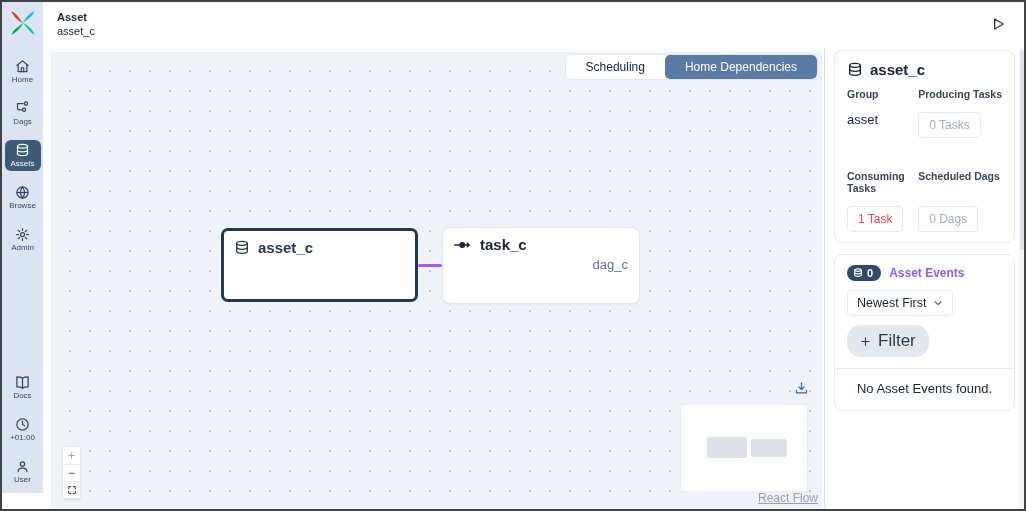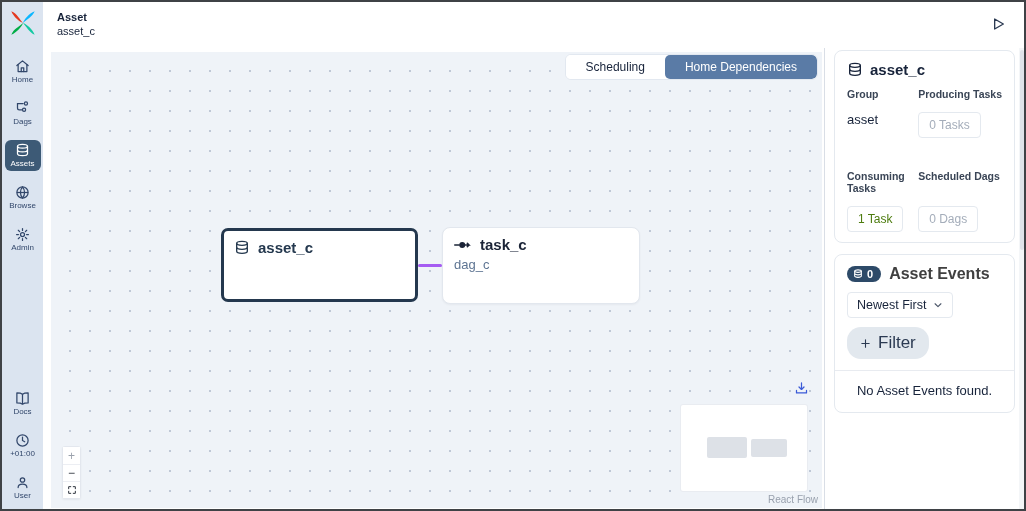--- a/index.html
+++ b/index.html
@@ -1,20 +1,20 @@
 <!DOCTYPE html>
 <html><head>
 <meta charset="utf-8">
 <style>
   * { margin:0; padding:0; box-sizing:border-box; }
   body { font-family:"Liberation Sans", sans-serif; background:#fff; }
   .frame { position:relative; width:1026px; height:511px; border:2px solid #3f4246; background:#fff; overflow:hidden; }
 
   
-  .sidebar { position:absolute; left:0; top:0; bottom:0; width:41px; background:#dbe4f0;
+  .sidebar { position:absolute; left:0; top:0; bottom:16px; width:41px; background:#dbe4f0;
              display:flex; flex-direction:column; align-items:center; padding:7px 0 6px; z-index:5; }
   .logo { width:28px; height:28px; margin-bottom:8px; }
   .side-item { width:36px; display:flex; flex-direction:column; align-items:center; gap:2px;
                margin-top:11px; color:#32476b; cursor:pointer; padding:3px 0; border-radius:6px; }
   .side-item .slbl { font-size:8px; line-height:1; }
   .side-item svg { width:15px; height:15px; }
   .side-item.active { background:#3d5a76; color:#ffffff; }
   .side-spacer { flex:1; }
 
   
@@ -36,21 +36,21 @@
          font-family:"Liberation Sans", sans-serif; }
   .tab.active { background:#5a7ba6; color:#fff; border-radius:5px; }
 
   .node { position:absolute; background:#fff; }
   .node-asset { left:170px; top:176px; width:197px; height:74px; border:3px solid #24384e; border-radius:7px;
                 padding:8px 10px; cursor:pointer; }
   .node-row { display:flex; align-items:center; gap:8px; }
   .node-asset .nlbl { font-size:15px; font-weight:600; color:#24384e; }
   .node-asset svg { width:16px; height:16px; color:#24384e; }
   .node-task { left:391px; top:175px; width:198px; height:77px; border:1px solid #e2e7ee; border-radius:8px;
-               padding:8px 11px; box-shadow:0 1px 2px rgba(30,41,59,.05); cursor:pointer; }
+               padding:8px 11px; box-shadow:0 1px 2px rgba(30,41,59,.05); cursor:pointer;text-align:right; }
   .node-task .nlbl { font-size:15px; font-weight:bold; color:#1b2437; }
   .node-task svg { width:18px; height:12px; color:#1b2437; }
   .node-task .dag { margin-top:4px; font-size:13px; color:#5d7492; }
   .edge { position:absolute; left:367px; top:212px; width:24px; height:3px; background:#a55cf2; border-radius:2px; }
 
   .zoomctl { position:absolute; left:11px; top:394px; width:19px; background:#fff;
              border:1px solid #e3e7ee; border-radius:3px; box-shadow:0 1px 2px rgba(30,41,59,.06);
              display:flex; flex-direction:column; }
   .zoomctl button { width:100%; height:17px; border:none; background:#fff; font-size:12px; line-height:1;
                     display:flex; align-items:center; justify-content:center; cursor:pointer; color:#30363f;
@@ -61,44 +61,44 @@
 
   .download-btn { position:absolute; left:741px; top:327px; width:18px; height:18px; border:none; background:none;
                   color:#3b5bd7; cursor:pointer; display:flex; align-items:center; justify-content:center; }
   .download-btn svg { width:15px; height:15px; }
 
   .minimap { position:absolute; left:630px; top:353px; width:126px; height:86px; background:#fff;
              border-radius:2px; box-shadow:0 0 0 1px #e9ecf1; cursor:pointer; }
   .mm-rect { position:absolute; background:#dde1e7; border-radius:2px; }
   .mm-r1 { left:26px; top:32px; width:40px; height:21px; }
   .mm-r2 { left:70px; top:34px; width:36px; height:18px; }
-  .attribution { position:absolute; right:4px; bottom:3px; font-size:10px; color:#98a0ad; }
+  .attribution { position:absolute; right:4px; bottom:3px; font-size:12px; color:#98a0ad;text-decoration:underline; }
 
   
   .panel { position:absolute; left:823px; top:46px; right:0; bottom:0; background:#fff; padding:2px 9px 0; }
   .card { border:1px solid #e4e9ef; border-radius:8px; padding:10px 12px; background:#fff; }
   .card + .card { margin-top:11px; }
   .card-title-row { display:flex; align-items:center; gap:7px; margin-bottom:10px; }
   .card-title-row svg { width:16px; height:16px; color:#17233a; }
   .card-title { font-size:15px; font-weight:bold; color:#17233a; }
   .fields { display:grid; grid-template-columns:1fr auto; column-gap:8px; row-gap:6px; align-items:start;gap:12px; }
   .flabel { font-size:10.5px; font-weight:bold; color:#3a4556; }
   .flabel.right { text-align:left; }
   .fvalue { font-size:13px; color:#17233a; }
   .count-btn { display:inline-block; border:1px solid #e4e9ef; border-radius:4px; padding:5px 10px;
                font-size:12px; background:#fff; cursor:pointer; font-family:"Liberation Sans", sans-serif; }
   .count-btn.muted { color:#a4adba; }
-  .count-btn.normal { color:#4d7c0f; }
+  .count-btn.normal { color:#ef4444; }
   .gap-row { height:8px; grid-column:1 / span 2; }
 
   .events-head { display:flex; align-items:center; gap:8px; }
   .badge { display:inline-flex; align-items:center; gap:4px; background:#2d4a68; color:#fff;
            border-radius:10px; padding:2px 8px 2px 6px; font-size:11px; font-weight:bold; }
   .badge svg { width:10px; height:10px; }
-  .events-title { font-size:16px; font-weight:bold; color:#404040; }
+  .events-title { font-size:12px; font-weight:bold; color:#8b5cf6; }
   .sort-select { margin-top:9px; display:inline-flex; align-items:center; gap:7px; border:1px solid #e4e9ef;
                  border-radius:4px; padding:5px 9px; font-size:12.5px; color:#17233a; background:#fff;
                  cursor:pointer; font-family:"Liberation Sans", sans-serif; }
   .sort-select svg { width:10px; height:10px; color:#4a5568; }
   .filter-row { margin-top:9px; }
   .filter-btn { display:inline-flex; align-items:center; gap:7px; background:#e2e8ee; border:none;
                 border-radius:14px; padding:6px 13px; font-size:17px; color:#2b3a52; cursor:pointer;
                 font-family:"Liberation Sans", sans-serif; }
   .filter-btn svg { width:11px; height:11px; }
   .events-divider { border:none; border-top:1px solid #e8ebf0; margin:11px -12px 0; }

